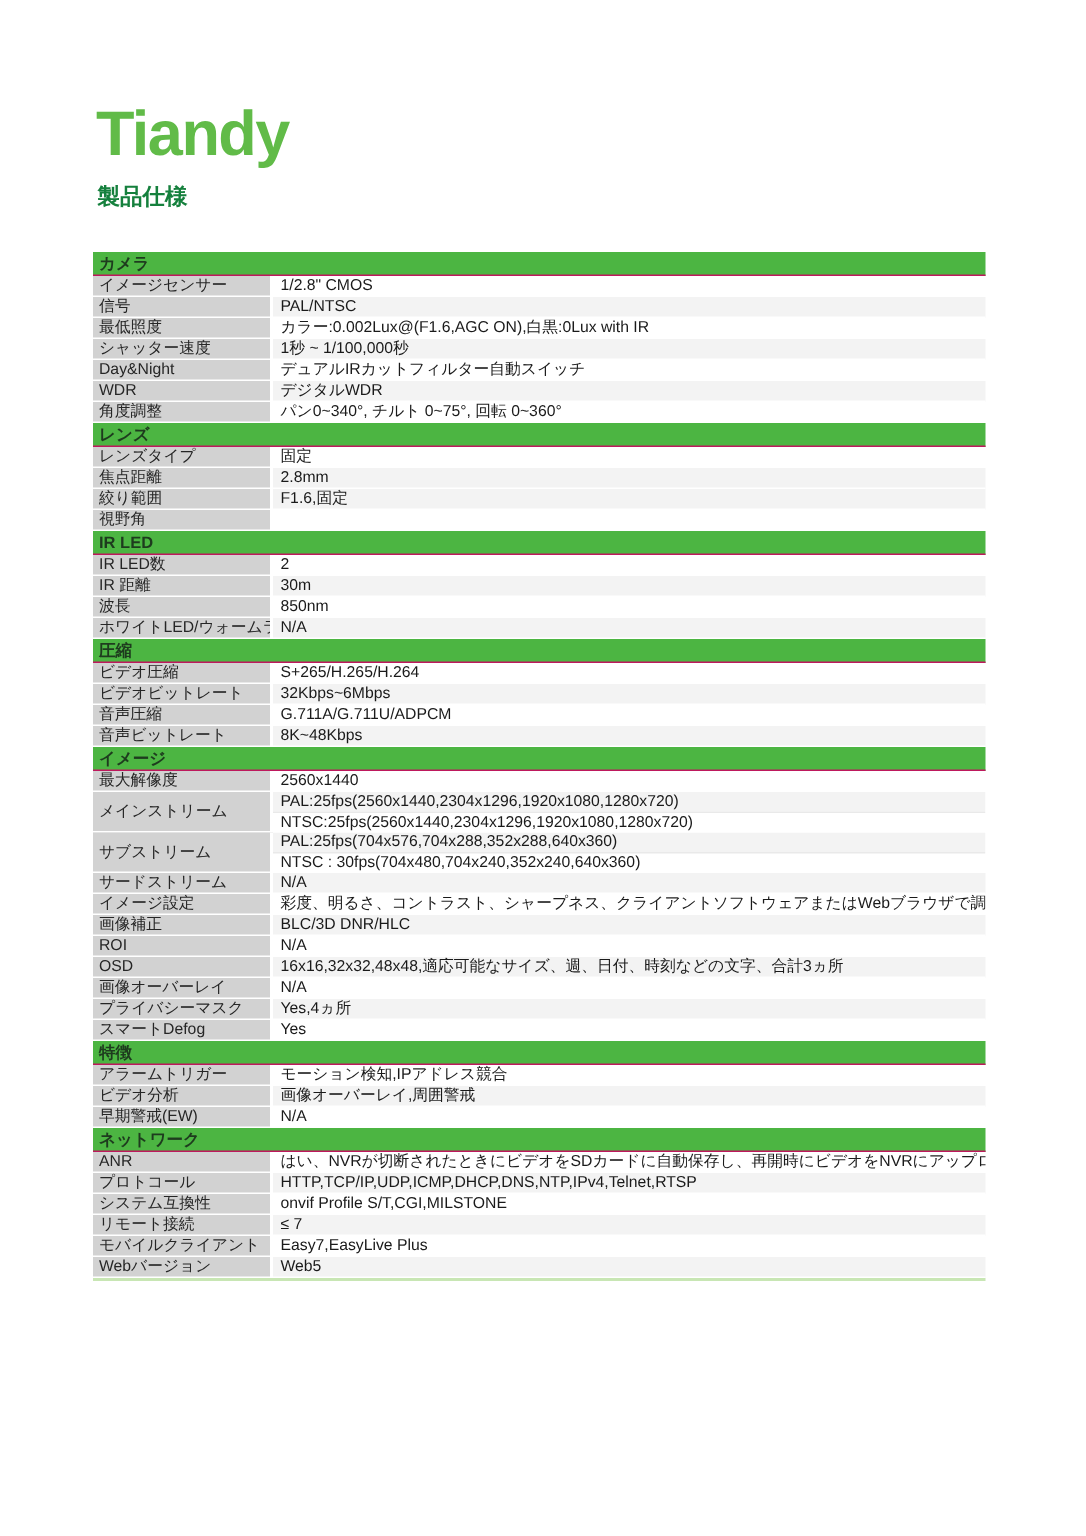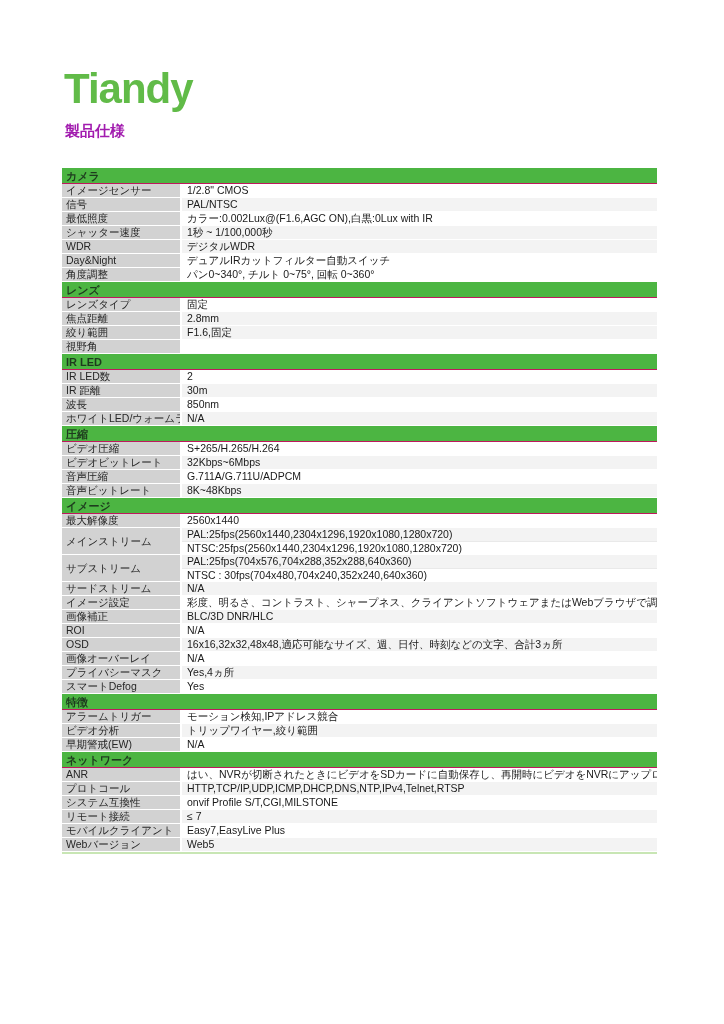--- a/index.html
+++ b/index.html
@@ -16,21 +16,21 @@
   .page{position:relative;width:724px;height:1024px;background:#fff;}
 
   .logo{
     position:absolute;left:64px;top:48px;
     font-size:42px;font-weight:bold;letter-spacing:-1px;
     color:var(--brand-green);
     margin-top:17px;
   }
   .doc-title{
     position:absolute;left:65px;top:122px;
-    font-size:15px;font-weight:bold;color:#a21caf;
+    font-size:15px;font-weight:bold;color:#15803d;
   }
 
   .spec-table{
     position:absolute;left:62px;top:168px;width:595px;
     border-bottom:2px solid var(--bottom-line);
   }
   .sec-header{
     height:16px;line-height:16px;
     background:var(--section-green);
     border-bottom:1px solid #be185d;
@@ -80,26 +80,26 @@
       </div>
       <div class="row">
         <div class="cell label">最低照度</div>
         <div class="cell value">カラー:0.002Lux@(F1.6,AGC ON),白黒:0Lux with IR</div>
       </div>
       <div class="row">
         <div class="cell label">シャッター速度</div>
         <div class="cell value shaded">1秒 ~ 1/100,000秒</div>
       </div>
       <div class="row">
+        <div class="cell label">Day&amp;Night</div>
+        <div class="cell value">デュアルIRカットフィルター自動スイッチ</div>
+      </div>
+      <div class="row">
         <div class="cell label">WDR</div>
         <div class="cell value shaded">デジタルWDR</div>
-      </div>
-      <div class="row">
-        <div class="cell label">Day&amp;Night</div>
-        <div class="cell value">デュアルIRカットフィルター自動スイッチ</div>
       </div>
       <div class="row">
         <div class="cell label">角度調整</div>
         <div class="cell value">パン0~340°, チルト 0~75°, 回転 0~360°</div>
       </div>
       <div class="sec-header">レンズ</div>
       <div class="row">
         <div class="cell label">レンズタイプ</div>
         <div class="cell value">固定</div>
       </div>
@@ -199,21 +199,21 @@
         <div class="cell label">スマートDefog</div>
         <div class="cell value">Yes</div>
       </div>
       <div class="sec-header">特徴</div>
       <div class="row">
         <div class="cell label">アラームトリガー</div>
         <div class="cell value">モーション検知,IPアドレス競合</div>
       </div>
       <div class="row">
         <div class="cell label">ビデオ分析</div>
-        <div class="cell value shaded">トリップワイヤー,絞り範囲</div>
+        <div class="cell value shaded">画像オーバーレイ,周囲警戒</div>
       </div>
       <div class="row">
         <div class="cell label">早期警戒(EW)</div>
         <div class="cell value">N/A</div>
       </div>
       <div class="sec-header">ネットワーク</div>
       <div class="row">
         <div class="cell label">ANR</div>
         <div class="cell value">はい、NVRが切断されたときにビデオをSDカードに自動保存し、再開時にビデオをNVRにアップロードします</div>
       </div>

